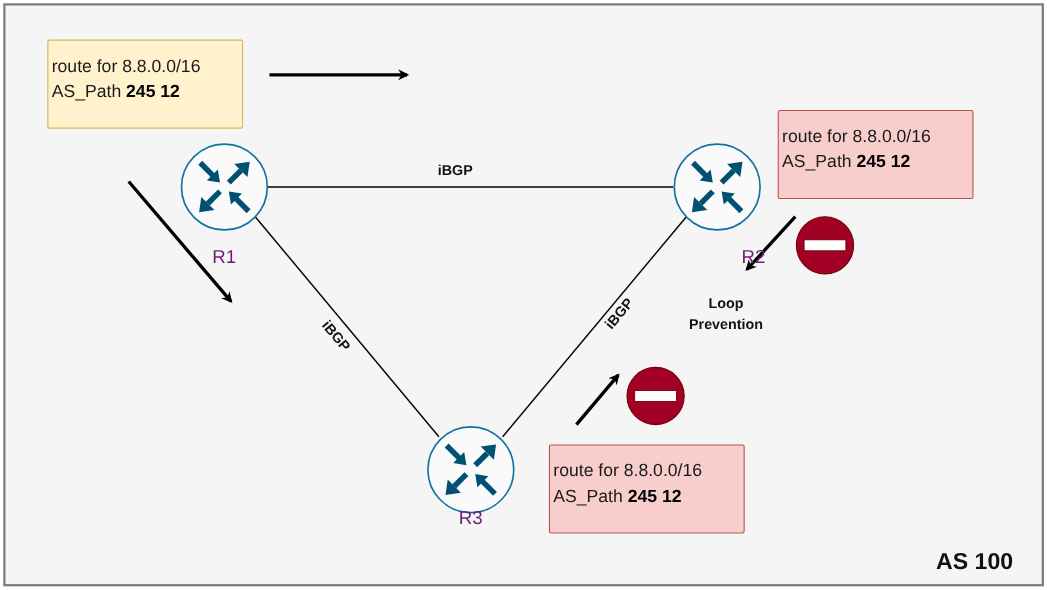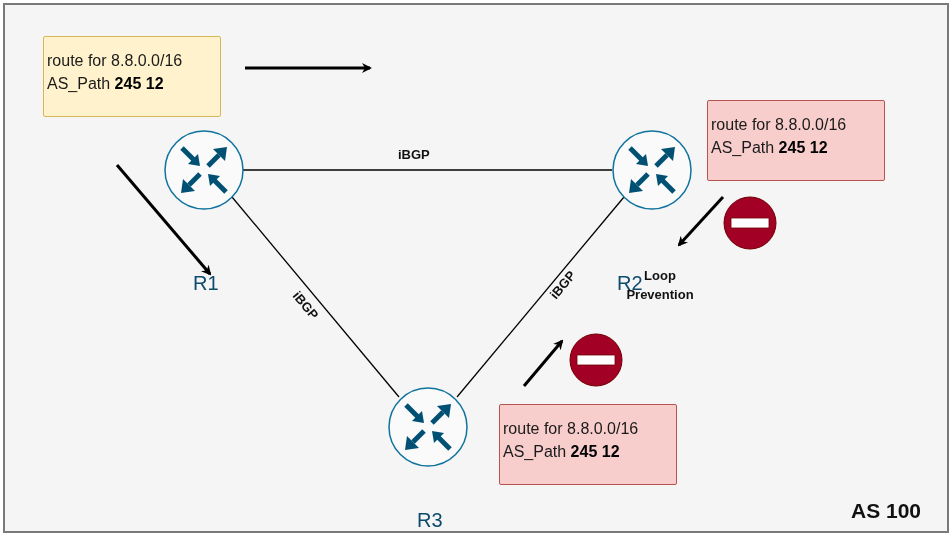--- a/index.html
+++ b/index.html
@@ -3,21 +3,21 @@
 <meta charset="utf-8">
 <style>
   html, body { margin:0; padding:0; background:#ffffff; }
   body { width:952px; height:536px; position:relative; overflow:hidden; font-family:"Liberation Sans", sans-serif; }
   #frame { position:absolute; left:3px; top:3px; width:942px; height:526px; background:#f5f5f5; border:2px solid #7a7a7a; }
   svg { position:absolute; left:0; top:0; }
   .note { position:absolute; box-sizing:border-box; border-radius:2px; font-size:16px; line-height:23px; color:#1a1a1a; padding:12px 0 0 3px; }
   .note b { color:#000;margin-top:24px; }
   .note.yellow { background:#fff2cc; border:1.5px solid #d6b656; }
   .note.red { background:#f8cecc; border:1.5px solid #b85450; }
-  .lbl { position:absolute; font-size:20px; color:#0c4a6e;margin-top:48px; }
+  .lbl { position:absolute; font-size:17px; color:#701a75; }
   .blbl { position:absolute; font-size:13px; font-weight:bold; color:#111; }
 </style>
 </head>
 <body>
 
 <div id="frame"></div>
 
 <svg width="952" height="536">
   <defs>
     <marker id="ah" markerWidth="10" markerHeight="10" refX="8" refY="5" orient="auto" markerUnits="userSpaceOnUse">
@@ -62,21 +62,21 @@
   <use href="#block" x="750" y="223"></use>
   <use href="#block" x="596" y="360"></use>
 
   <text x="0" y="0" font-family="Liberation Sans, sans-serif" font-size="13" font-weight="bold" fill="#111" transform="translate(292,296) rotate(50)">iBGP</text>
   <text x="0" y="0" font-family="Liberation Sans, sans-serif" font-size="13" font-weight="bold" fill="#111" transform="translate(556,300) rotate(-50)">iBGP</text>
 </svg>
 
 <div class="blbl" style="left:398px;top:147px;">iBGP</div>
 
 <div class="lbl" style="left:193px;top:224px;">R1</div>
-<div class="lbl" style="left:617px;top:224px;text-align:center;">R2</div>
+<div class="lbl" style="left:674px;top:224px;text-align:center;">R2</div>
 <div class="lbl" style="left:417px;top:461px;text-align:center;">R3</div>
 
 <div class="note yellow" style="left:43px;top:36px;width:178px;height:81px;">
   <div>route for 8.8.0.0/16</div>
   <div><span>AS_Path </span><b>245 12</b></div>
 </div>
 
 <div class="note red" style="left:707px;top:100px;width:178px;height:81px;">
   <div>route for 8.8.0.0/16</div>
   <div><span>AS_Path </span><b>245 12</b></div>

